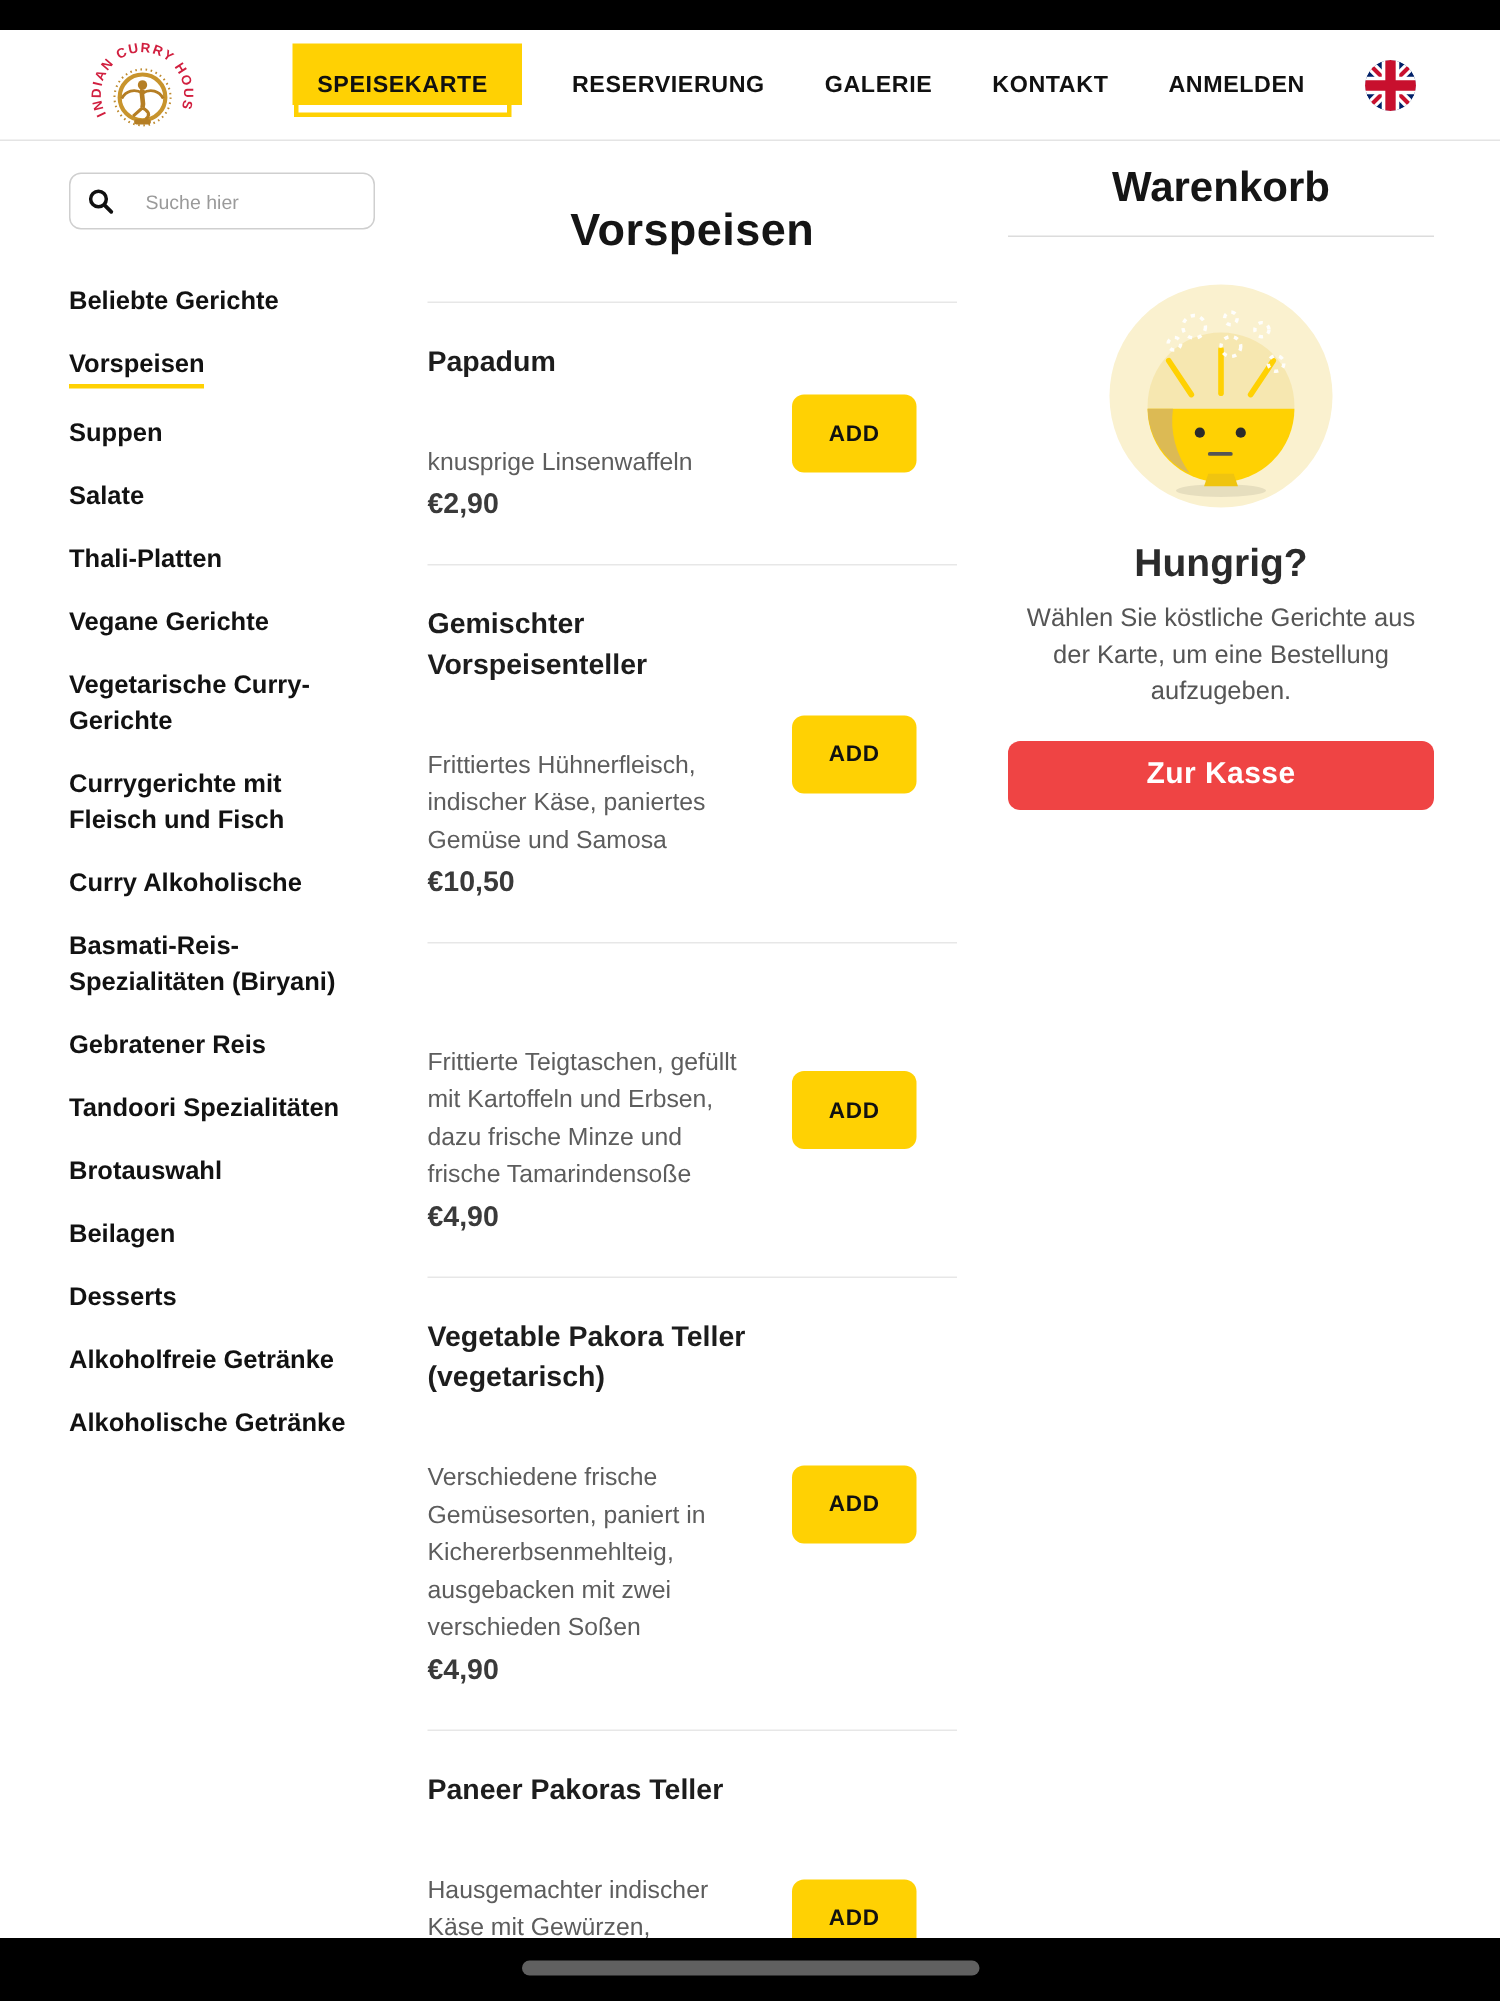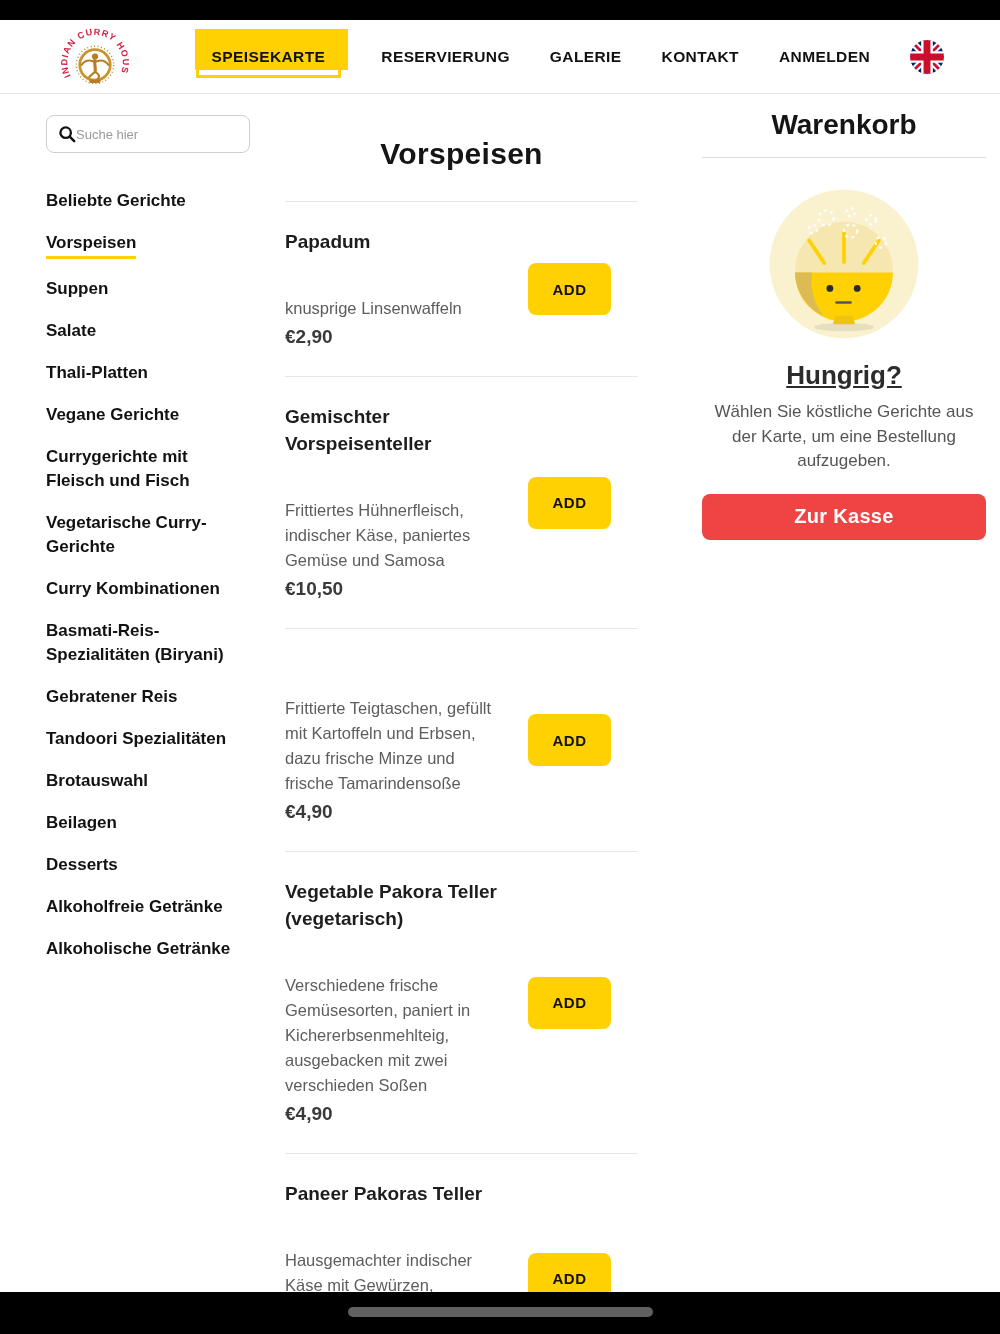--- a/index.html
+++ b/index.html
@@ -19,21 +19,21 @@
   .nav { display:flex; align-items:center; gap:40px; margin-left:auto; }
   .nav-item { font-size:15.5px; font-weight:800; letter-spacing:.4px; color:#111;
               cursor:pointer; white-space:nowrap; }
   .nav-active { position:relative; z-index:0; background:#fff; border:3px solid #FFD103; padding:9px 13px; }
   .nav-active::before { content:""; position:absolute; top:-10px; right:-10px; left:-4px; bottom:5px;
                         background:#FFD103; z-index:-1; }
   .flag { width:34px; height:34px; border-radius:50%; overflow:hidden; cursor:pointer; flex:0 0 auto; }
 
   
   .sidebar { position:absolute; left:46px; top:115px; width:204px; }
-  .search-box { display:flex; align-items:center; gap:0; height:38px; border:1px solid #cfcfcf;
+  .search-box { display:flex; align-items:center; gap:21px; height:38px; border:1px solid #cfcfcf;
                 border-radius:8px; padding:0 11px; background:#fff; }
   .search-box input { border:none; outline:none; width:100%; font-size:13px; color:#333;
                       font-family:"Liberation Sans", sans-serif; }
   .search-box input::placeholder { color:#9a9a9a; }
   .cat-list { list-style:none; margin-top:36px; text-align:left; padding-right:6px; }
   .cat-list li { font-size:17px; font-weight:800; color:#121212; line-height:24px;
                  margin-bottom:18px; cursor:pointer; }
   .cat-active { display:inline-block; border-bottom:3px solid #FFD103; padding-bottom:1px; }
 
   
@@ -43,25 +43,25 @@
   .menu-item { display:flex; align-items:center; padding:26px 0; border-top:1px solid #e7e7e7; }
   .item-text { width:216px; }
   .item-name { font-size:19px; font-weight:800; color:#1d1d1d; line-height:27px; margin-bottom:2px; }
   .item-desc { font-size:16.5px; color:#5d5d5d; line-height:25px;margin-top:41px; }
   .item-price { font-size:19px; font-weight:800; color:#3a3a3a; line-height:27px; margin-top:2px; }
   .add-btn { margin-left:auto; margin-right:27px; width:83px; height:52px; flex:0 0 auto;
              background:#FFD103; border:none; border-radius:8px; font-family:"Liberation Sans",sans-serif;
              font-weight:800; font-size:15px; letter-spacing:.5px; color:#111; cursor:pointer; }
 
   
-  .cart-col { position:absolute; left:702px; top:95px; width:284px; text-align:center; }
+  .cart-col { position:absolute; left:672px; top:95px; width:284px; text-align:center; }
   .cart-title { font-size:28px; font-weight:800; color:#151515; margin-top:14px; }
   .cart-divider { border:none; border-top:1px solid #dcdcdc; margin-top:16px; }
   .illo { width:160px; height:160px; margin:26px auto 0; }
-  .hungry-title { font-size:26px; font-weight:800; color:#2b2b2b; margin-top:16px;text-decoration:underline; }
+  .hungry-title { font-size:26px; font-weight:800; color:#2b2b2b; margin-top:16px; }
   .hungry-text { font-size:17px; color:#555; line-height:1.45; width:274px; margin:9px auto 1px; }
   .checkout-btn { display:block; width:100%; height:46px; margin-top:20px; background:#ef4444;
                   border:none; border-radius:8px; color:#fff; font-size:20px; font-weight:800;
                   font-family:"Liberation Sans",sans-serif; letter-spacing:.3px; cursor:pointer; }
 </style>
 </head>
 <body>
 
 <div class="page">
   <div class="top-strip"></div>
@@ -119,23 +119,23 @@
       </span>
       <input type="text" placeholder="Suche hier" style="">
     </div>
     <ul class="cat-list">
       <li>Beliebte Gerichte</li>
       <li><span class="cat-active">Vorspeisen</span></li>
       <li>Suppen</li>
       <li>Salate</li>
       <li>Thali-Platten</li>
       <li>Vegane Gerichte</li>
+      <li>Vegetarische Curry-Gerichte</li>
       <li>Currygerichte mit Fleisch und Fisch</li>
-      <li>Vegetarische Curry-Gerichte</li>
-      <li>Curry Kombinationen</li>
+      <li>Curry Alkoholische</li>
       <li>Basmati-Reis-Spezialitäten (Biryani)</li>
       <li>Gebratener Reis</li>
       <li>Tandoori Spezialitäten</li>
       <li>Brotauswahl</li>
       <li>Beilagen</li>
       <li>Desserts</li>
       <li>Alkoholfreie Getränke</li>
       <li>Alkoholische Getränke</li>
     </ul>
   </aside>

